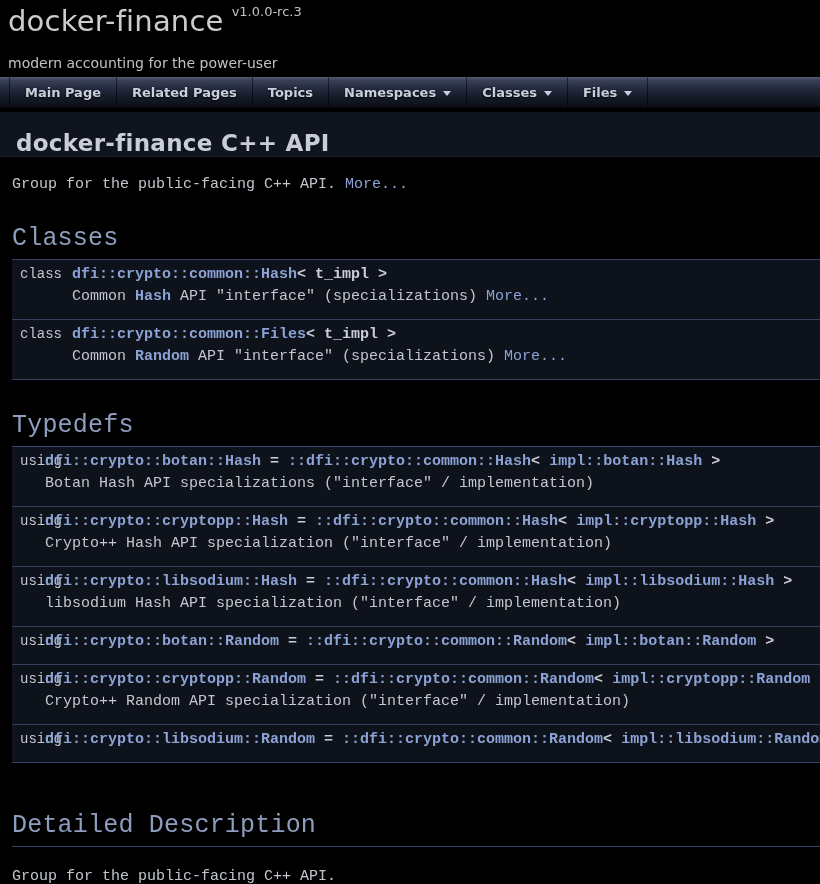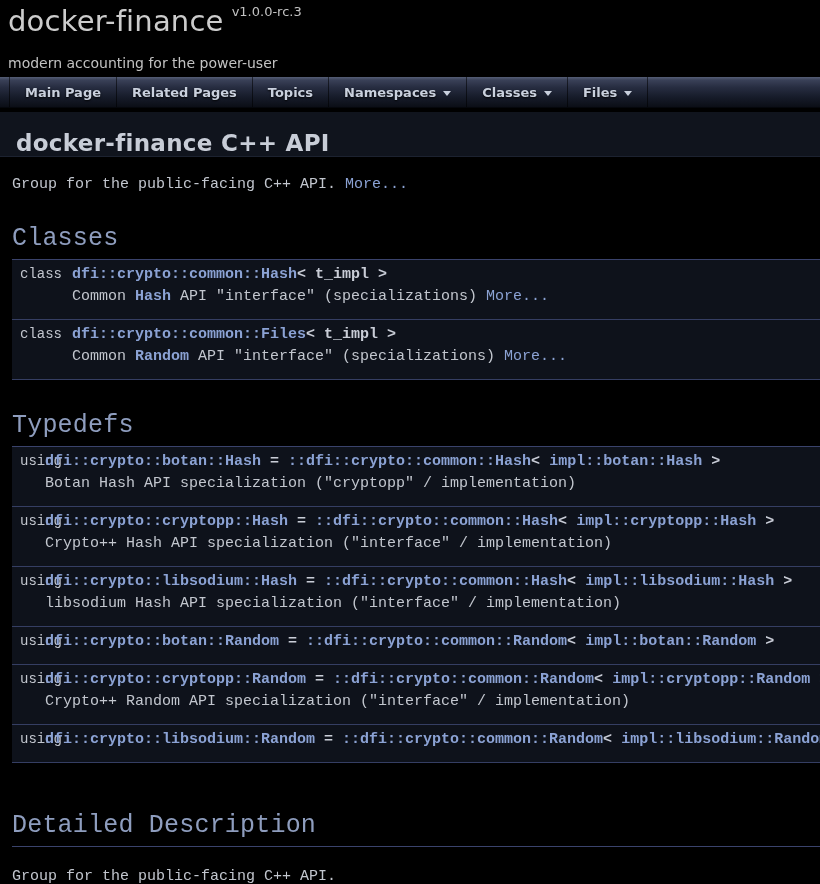--- a/index.html
+++ b/index.html
@@ -154,21 +154,21 @@
         </div>
       </div>
     </div>
 
   <h2 class="groupheader">Typedefs</h2>
   <div class="memberdecls typedefs-table" id="typedefs-table">
       <div class="mrow">
         <div class="mleft">using</div>
         <div class="mright">
           <div class="mdecl"><a class="mlink bold">dfi::crypto::botan::Hash</a><span> = </span><a class="mlink bold">::dfi::crypto::common::Hash</a><span>&lt; </span><a class="mlink bold">impl::botan::Hash</a><span> &gt;</span></div>
-          <div class="mdesc"><span>Botan Hash API specialization ("cryptopp" / implementation)</span></div>
+          <div class="mdesc"><span>Botan Hash API specializations ("interface" / implementation)</span></div>
         </div>
       </div>
       <div class="mrow">
         <div class="mleft">using</div>
         <div class="mright">
           <div class="mdecl"><a class="mlink bold">dfi::crypto::cryptopp::Hash</a><span> = </span><a class="mlink bold">::dfi::crypto::common::Hash</a><span>&lt; </span><a class="mlink bold">impl::cryptopp::Hash</a><span> &gt;</span></div>
           <div class="mdesc"><span>Crypto++ Hash API specialization ("interface" / implementation)</span></div>
         </div>
       </div>
       <div class="mrow">

